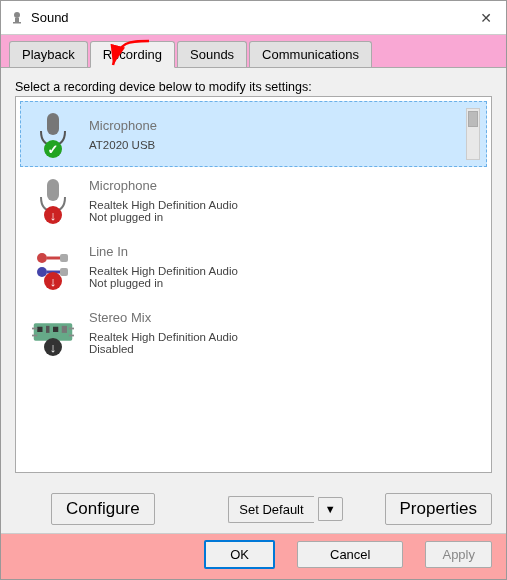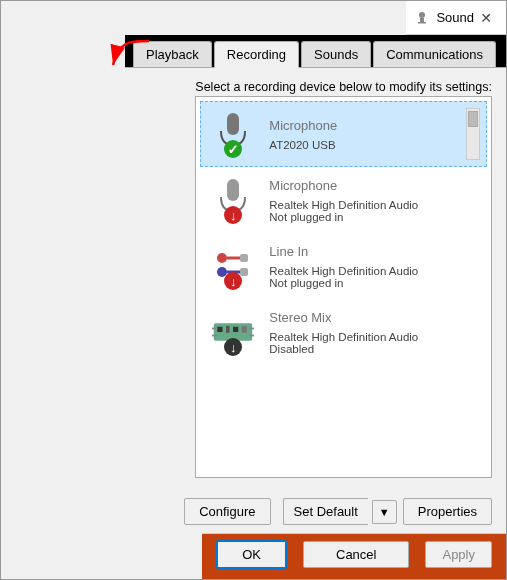--- a/index.html
+++ b/index.html
@@ -15,21 +15,20 @@
       overflow: hidden;
     }
     .dialog {
       width: 507px;
       height: 580px;
       background: #f0f0f0;
       border: 1px solid #999;
       box-shadow: 2px 2px 8px rgba(0,0,0,0.4);
       display: flex;
       flex-direction: column;
-      align-items: flex-end;
     }
     .title-bar {
       background: #fff;
       border-bottom: 1px solid #ccc;
       display: flex;
       align-items: center;
       padding: 6px 8px;
       height: 34px;
       flex-shrink: 0;
     }
@@ -51,21 +50,21 @@
       align-items: center;
       justify-content: center;
       cursor: pointer;
       font-size: 14px;
       color: #444;
       border: none;
       background: transparent;
     }
     .tabs-row {
       display: flex;
-      background: #000000;
+      background: #f9a8d4;
       border-bottom: 1px solid #aaa;
       padding: 6px 8px 0 8px;
       flex-shrink: 0;
       position: relative;
     }
     .tab {
       padding: 5px 12px;
       border: 1px solid #aaa;
       border-bottom: none;
       background: #e1e1e1;
@@ -145,27 +144,28 @@
     
     .bottom-bar {
       padding: 8px 14px;
       display: flex;
       align-items: center;
       gap: 6px;
       flex-shrink: 0;
     }
     .btn {
       padding: 5px 14px;
-      font-size: 13px;
+      font-size: 17px;
       border: 1px solid #aaa;
       background: #f0f0f0;
       cursor: pointer;
       border-radius: 2px;
       min-width: 70px;
       text-align: center;
+      margin-left: 36px;
     }
     .btn-set-default {
       display: flex;
       align-items: center;
       gap: 4px;
     }
     .btn-set-default .main-part {
       padding: 5px 10px;
       font-size: 13px;
       border: 1px solid #aaa;
@@ -181,24 +181,24 @@
       background: #f0f0f0;
       cursor: pointer;
       border-radius: 0 2px 2px 0;
     }
     .spacer { flex: 1; }
     .dialog-buttons {
       display: flex;
       justify-content: flex-end;
       align-items: center;
       padding: 6px 14px 10px 14px;
-      gap: 16px;
+      gap: 22px;
       border-top: 1px solid #ccc;
       flex-shrink: 0;
-      background: #c2410c;
+      background: #fca5a5;
     }
     .btn-ok {
       padding: 5px 24px;
       font-size: 13px;
       border: 2px solid #0078d7;
       background: #f0f0f0;
       cursor: pointer;
       border-radius: 2px;
     }
     .btn-cancel {

